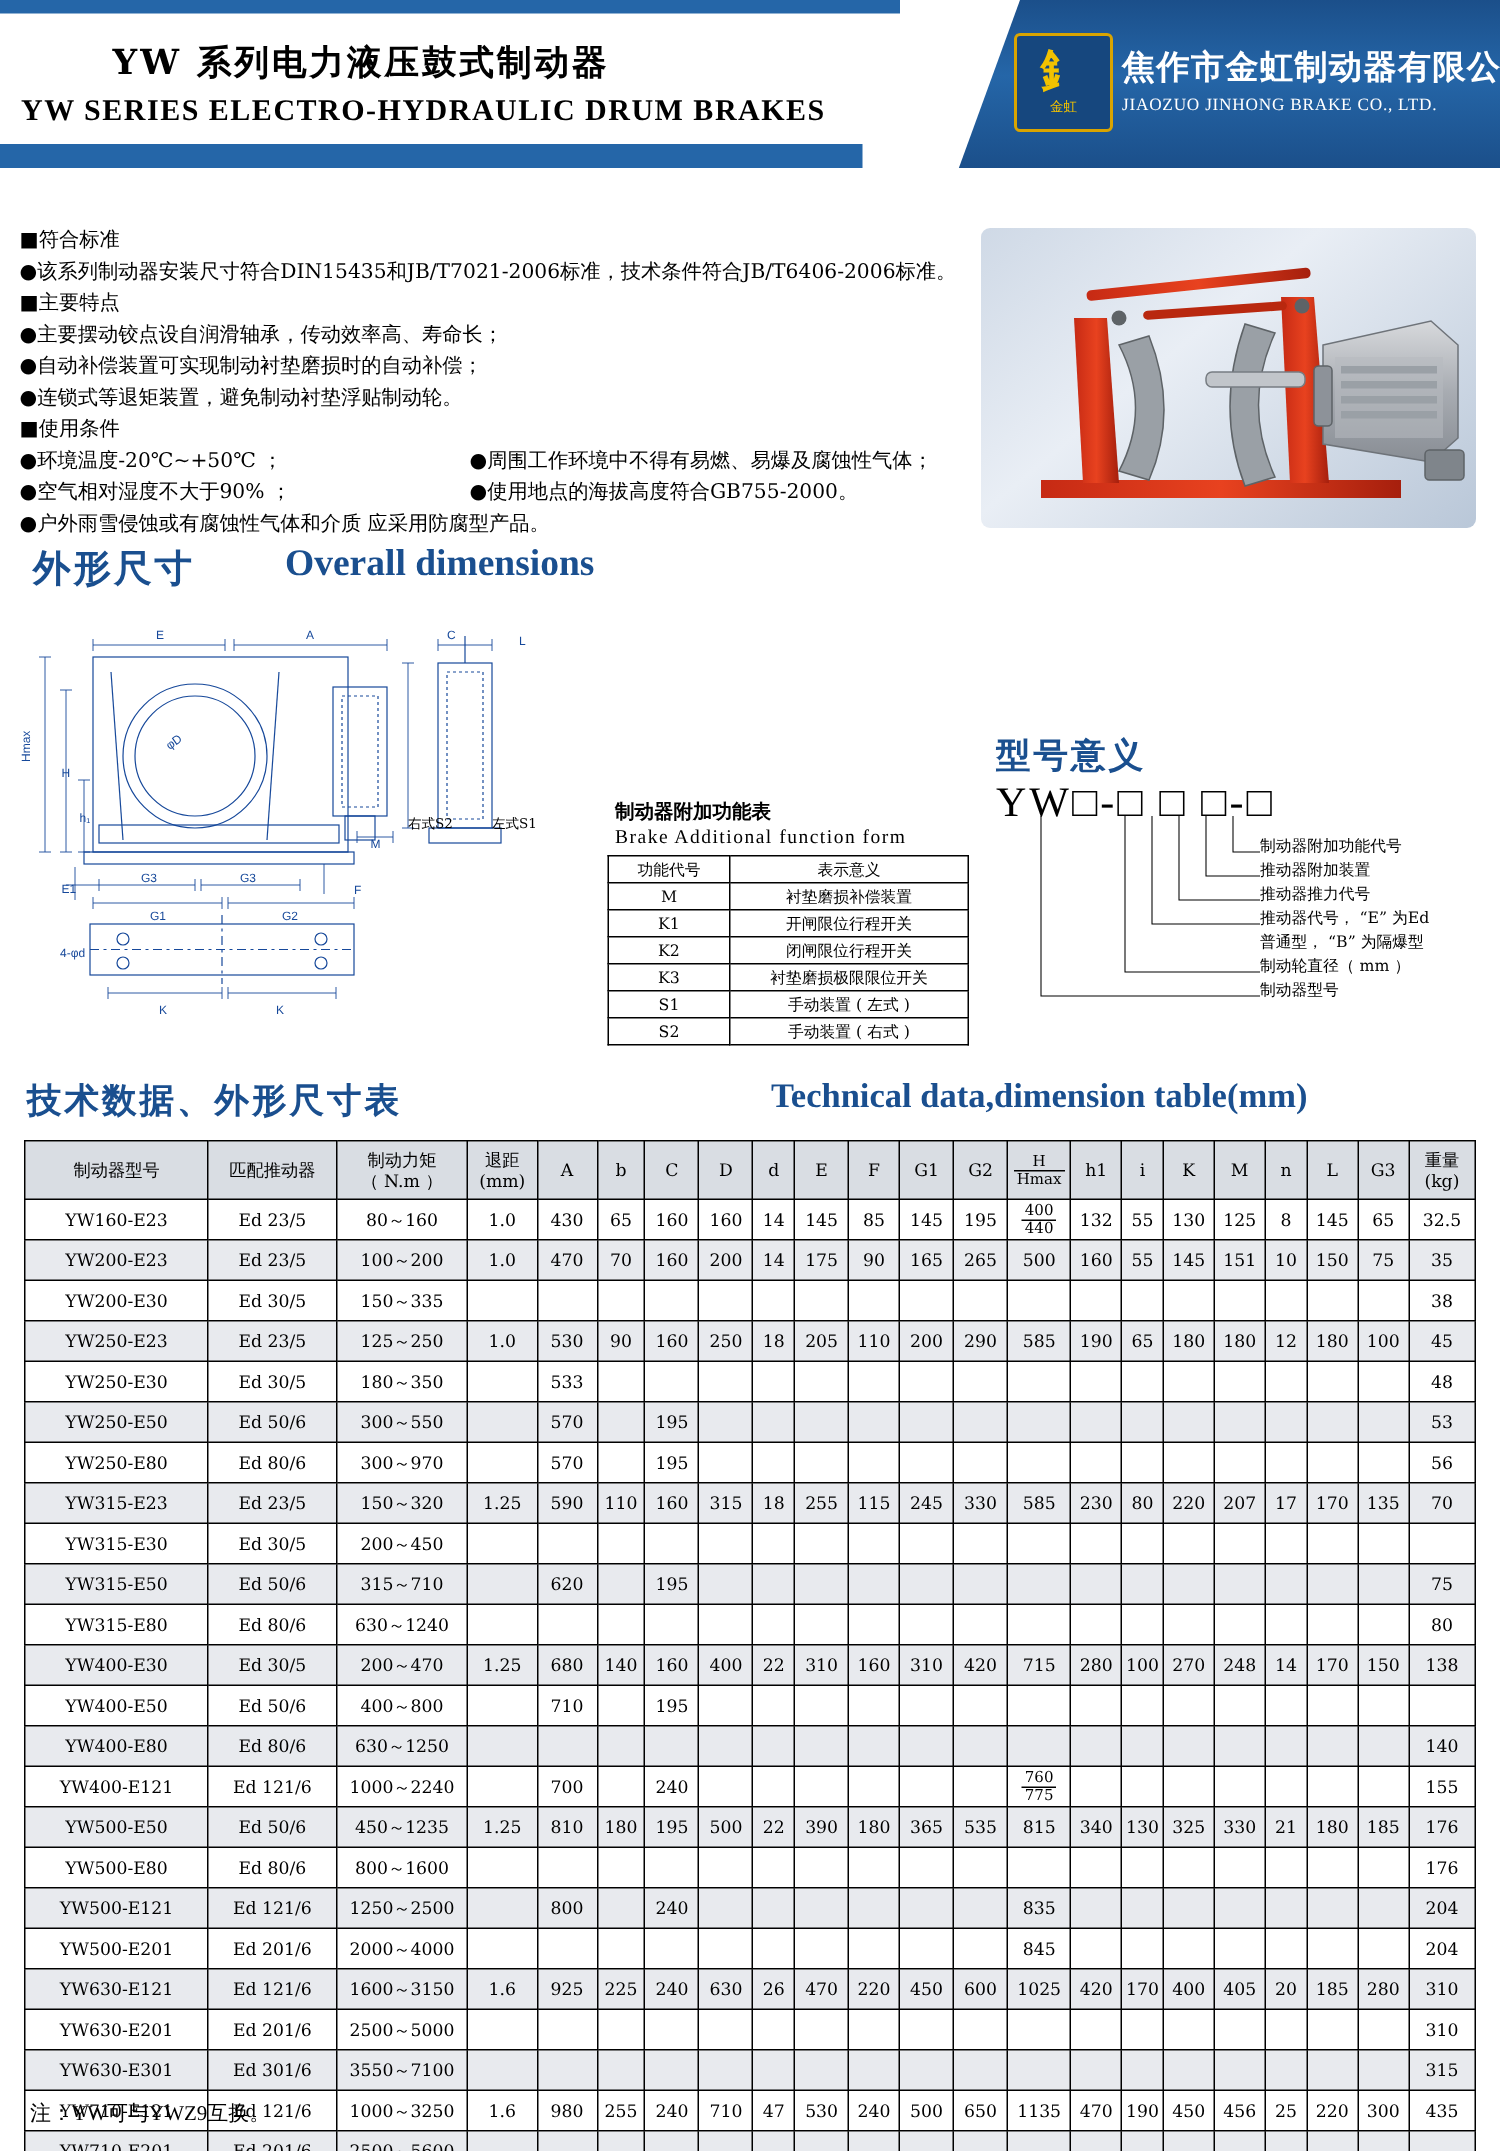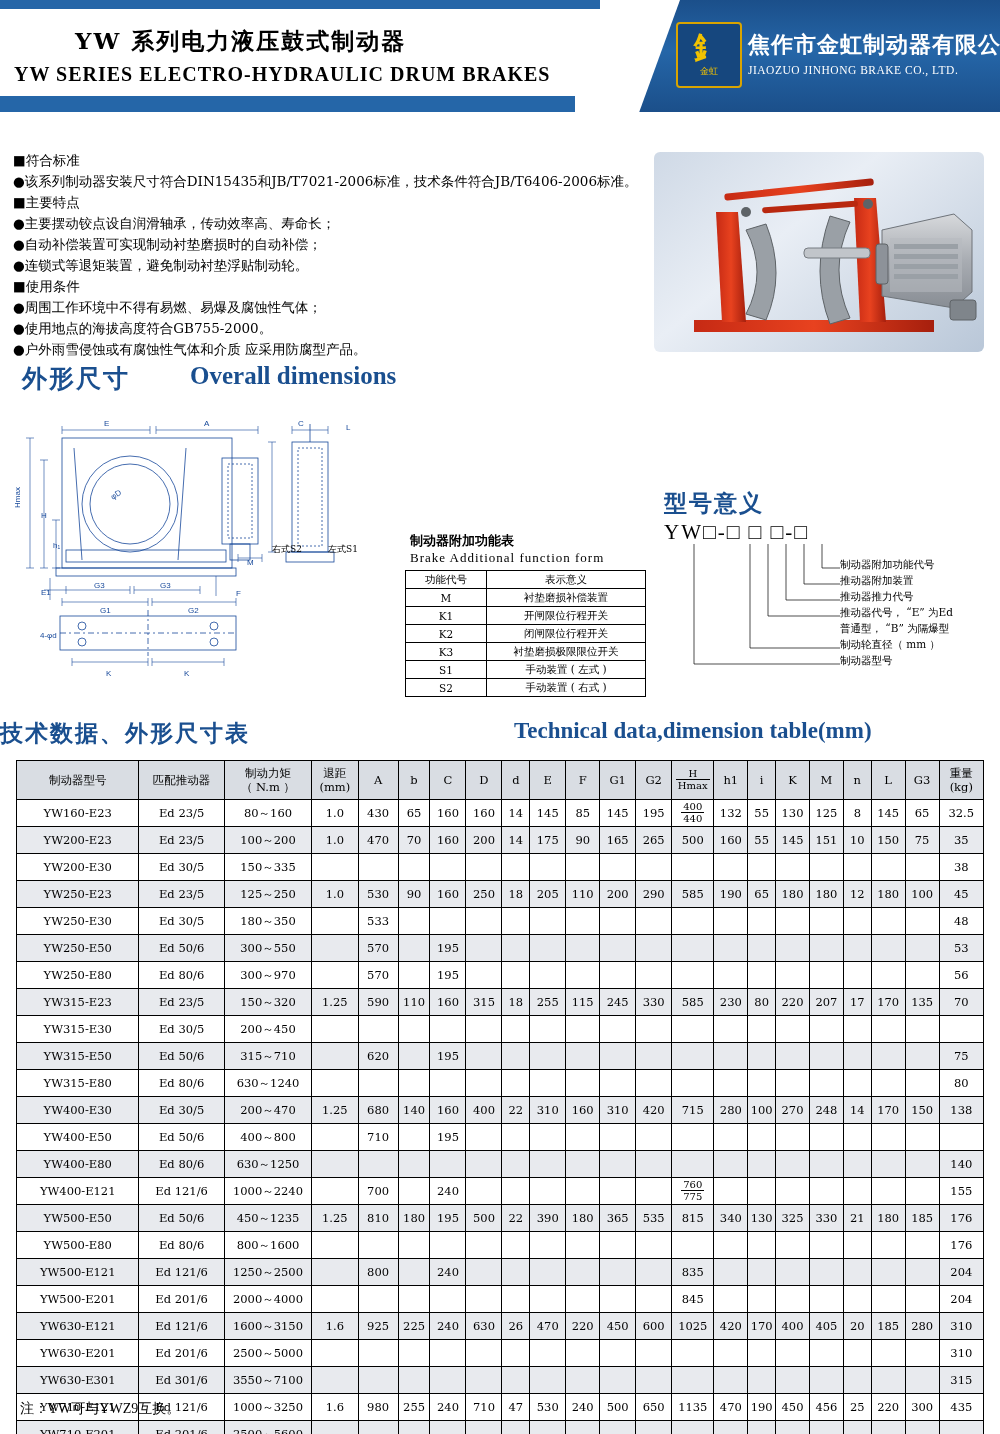--- a/index.html
+++ b/index.html
@@ -130,32 +130,32 @@
   table.fn td.c1{width:72px;}
   table.fn td.c2{width:150px;}
 
   
   .model-title{
     position:absolute;left:664px;top:488px;font-size:23px;font-weight:bold;color:#1a4f8f;
     font-family:"DejaVu Serif", serif;letter-spacing:2px;
   }
   .model-code{
     position:absolute;left:664px;top:520px;
-    font-size:21px;font-family:"Liberation Serif", serif;letter-spacing:2px;
+    font-size:28px;font-family:"Liberation Serif", serif;letter-spacing:2px;
   }
   .model-legend{
     position:absolute;left:840px;top:556px;width:160px;
     font-size:10.5px;line-height:16px;
     font-family:"DejaVu Serif", serif;
   }
   .model-lines svg{position:absolute;left:664px;top:520px;}
 
   
   .tbl-title-cn{
-    position:absolute;left:0;top:718px;font-size:23px;font-weight:bold;color:#1a4f8f;
+    position:absolute;left:18px;top:718px;font-size:23px;font-weight:bold;color:#1a4f8f;
     font-family:"DejaVu Serif", serif;letter-spacing:2px;
   }
   .tbl-title-en{
     position:absolute;left:514px;top:718px;font-size:23px;font-weight:bold;color:#1a4f8f;
     font-family:"Liberation Serif", serif;
   }
 
   
   .maintbl-wrap{position:absolute;left:16px;top:760px;width:968px;}
   table.main{
@@ -205,20 +205,24 @@
   <div class="f-line">■主要特点</div>
   <div class="row">
     <div class="col1">
       <div class="f-line">●主要摆动铰点设自润滑轴承，传动效率高、寿命长；</div>
       <div class="f-line">●自动补偿装置可实现制动衬垫磨损时的自动补偿；</div>
       <div class="f-line">●连锁式等退矩装置，避免制动衬垫浮贴制动轮。</div>
     </div>
   </div>
   <div class="f-line">■使用条件</div>
   <div class="row">
+    <div class="col1">
+      <div class="f-line">●环境温度-20℃~+50℃ ；</div>
+      <div class="f-line">●空气相对湿度不大于90% ；</div>
+    </div>
     <div class="col2">
       <div class="f-line">●周围工作环境中不得有易燃、易爆及腐蚀性气体；</div>
       <div class="f-line">●使用地点的海拔高度符合GB755-2000。</div>
     </div>
   </div>
   <div class="f-line">●户外雨雪侵蚀或有腐蚀性气体和介质 应采用防腐型产品。</div>
 </div>
 
 <div class="photo">
   <svg width="330" height="200" viewBox="0 0 330 200" xmlns="http://www.w3.org/2000/svg">

